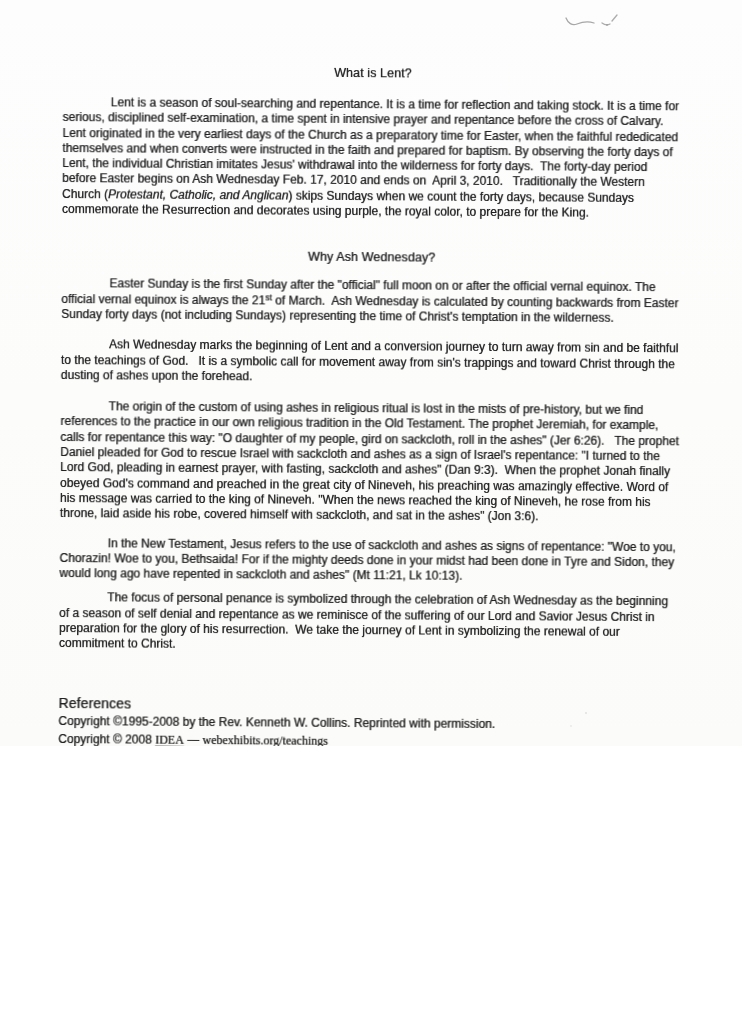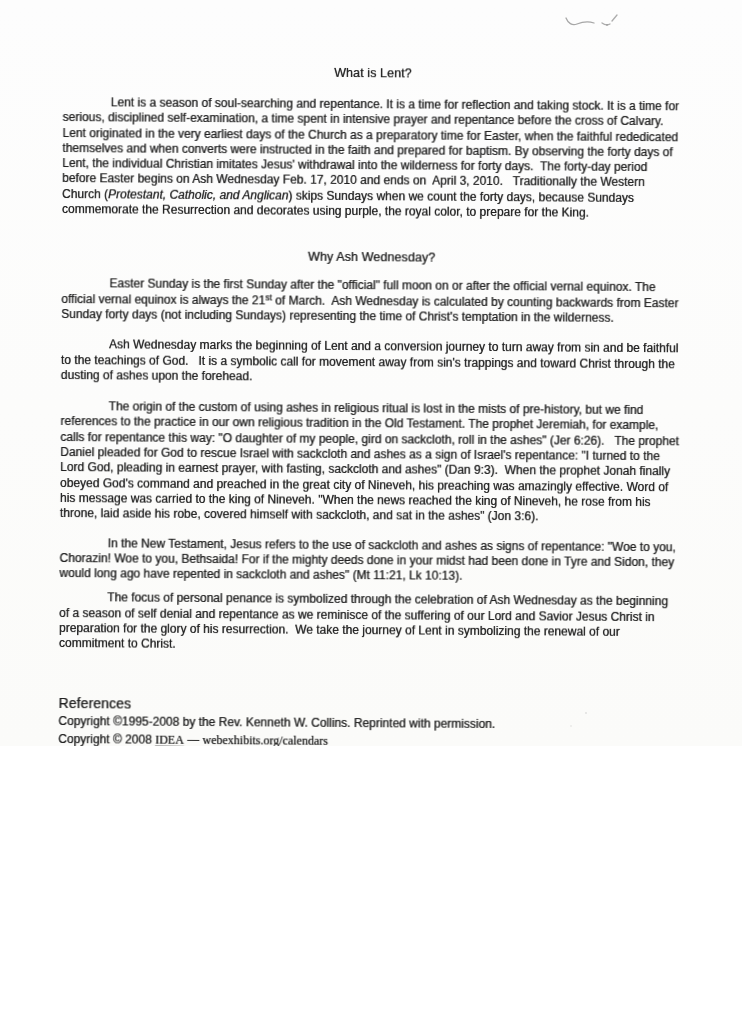--- a/index.html
+++ b/index.html
@@ -84,21 +84,21 @@
 
     <p class="p-origin">The origin of the custom of using ashes in religious ritual is lost in the mists of pre-history, but we find references to the practice in our own religious tradition in the Old Testament. The prophet Jeremiah, for example, calls for repentance this way: "O daughter of my people, gird on sackcloth, roll in the ashes" (Jer 6:26).   The prophet Daniel pleaded for God to rescue Israel with sackcloth and ashes as a sign of Israel's repentance: "I turned to the Lord God, pleading in earnest prayer, with fasting, sackcloth and ashes" (Dan 9:3).  When the prophet Jonah finally obeyed God's command and preached in the great city of Nineveh, his preaching was amazingly effective. Word of his message was carried to the king of Nineveh. "When the news reached the king of Nineveh, he rose from his throne, laid aside his robe, covered himself with sackcloth, and sat in the ashes" (Jon 3:6).</p>
 
     <p class="p-newt">In the New Testament, Jesus refers to the use of sackcloth and ashes as signs of repentance: "Woe to you, Chorazin! Woe to you, Bethsaida! For if the mighty deeds done in your midst had been done in Tyre and Sidon, they would long ago have repented in sackcloth and ashes" (Mt 11:21, Lk 10:13).</p>
 
     <p class="p-focus">The focus of personal penance is symbolized through the celebration of Ash Wednesday as the beginning of a season of self denial and repentance as we reminisce of the suffering of our Lord and Savior Jesus Christ in preparation for the glory of his resurrection.  We take the journey of Lent in symbolizing the renewal of our commitment to Christ.</p>
 
     <div class="references">
       <div class="ref-heading">References</div>
       <div class="ref-line">Copyright ©1995-2008 by the Rev. Kenneth W. Collins. Reprinted with permission.</div>
-      <div class="ref-line"><span>Copyright © 2008 </span><a class="ref-link">IDEA</a><span> — </span><a class="ref-link">webexhibits.org/calendars</a></div>
+      <div class="ref-line"><span>Copyright © 2008 </span><a class="ref-link">IDEA</a><span> — </span><a class="ref-link">webexhibits.org/teachings</a></div>
     </div>
 
   </div>
 
   <svg class="overlay" width="742" height="1023" viewBox="0 0 742 1023">
     <g stroke="#8a8a8a" fill="none" stroke-width="1.3" stroke-linecap="round">
       <path d="M566,18 c2,5 6,8 11,6 c5,-2 11,-3 17,-1" opacity="0.75"></path>
       <path d="M602,23 q4,3 8,1" opacity="0.7"></path>
       <path d="M612,21 l5,-6" opacity="0.7"></path>
       <circle cx="607" cy="25" r="1" fill="#8a8a8a" stroke="none" opacity="0.6"></circle>

